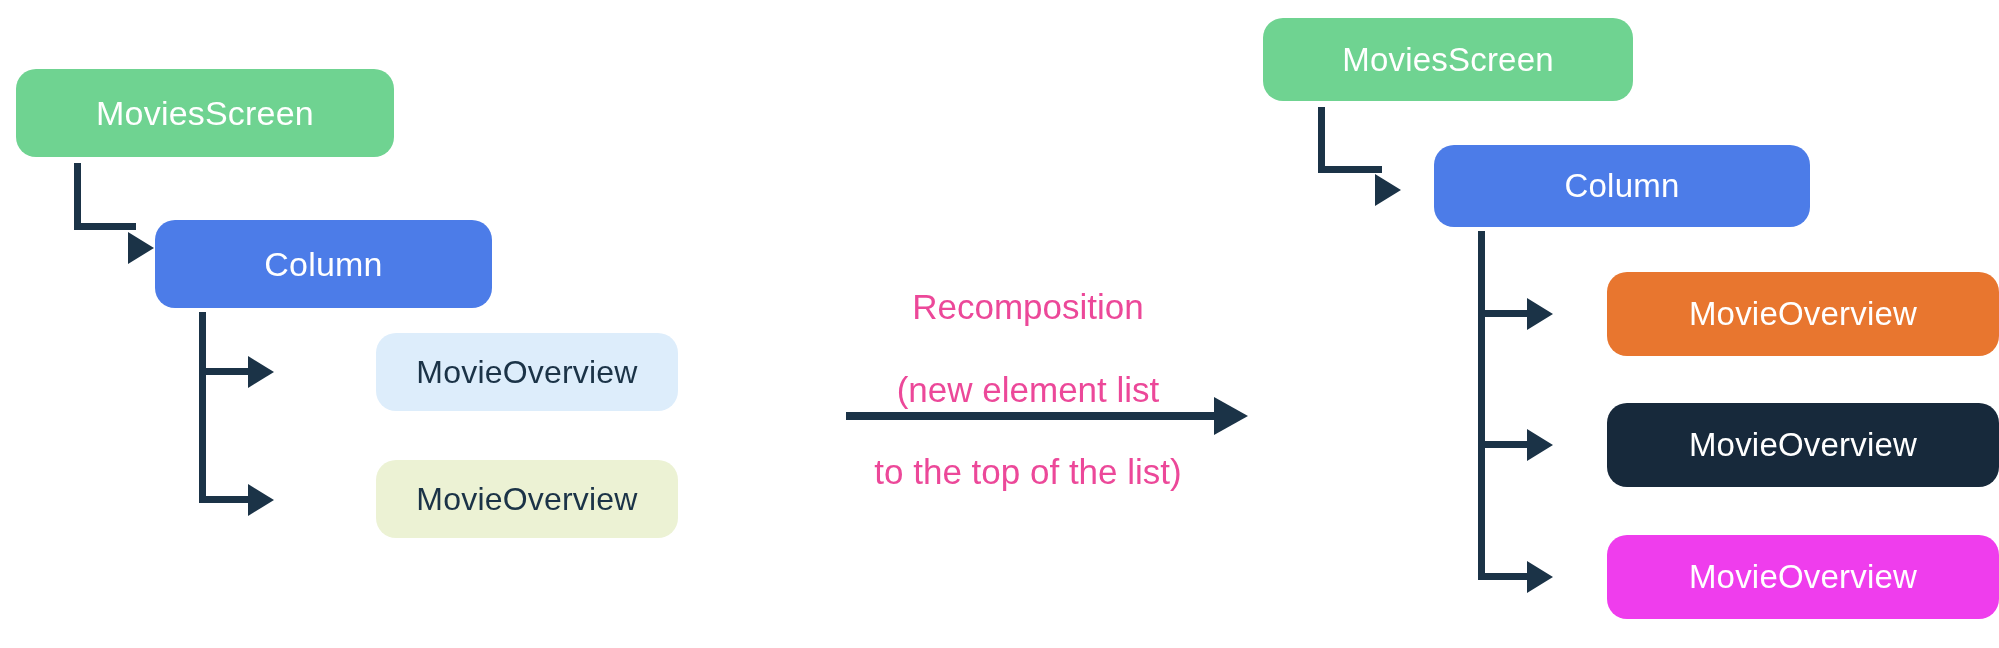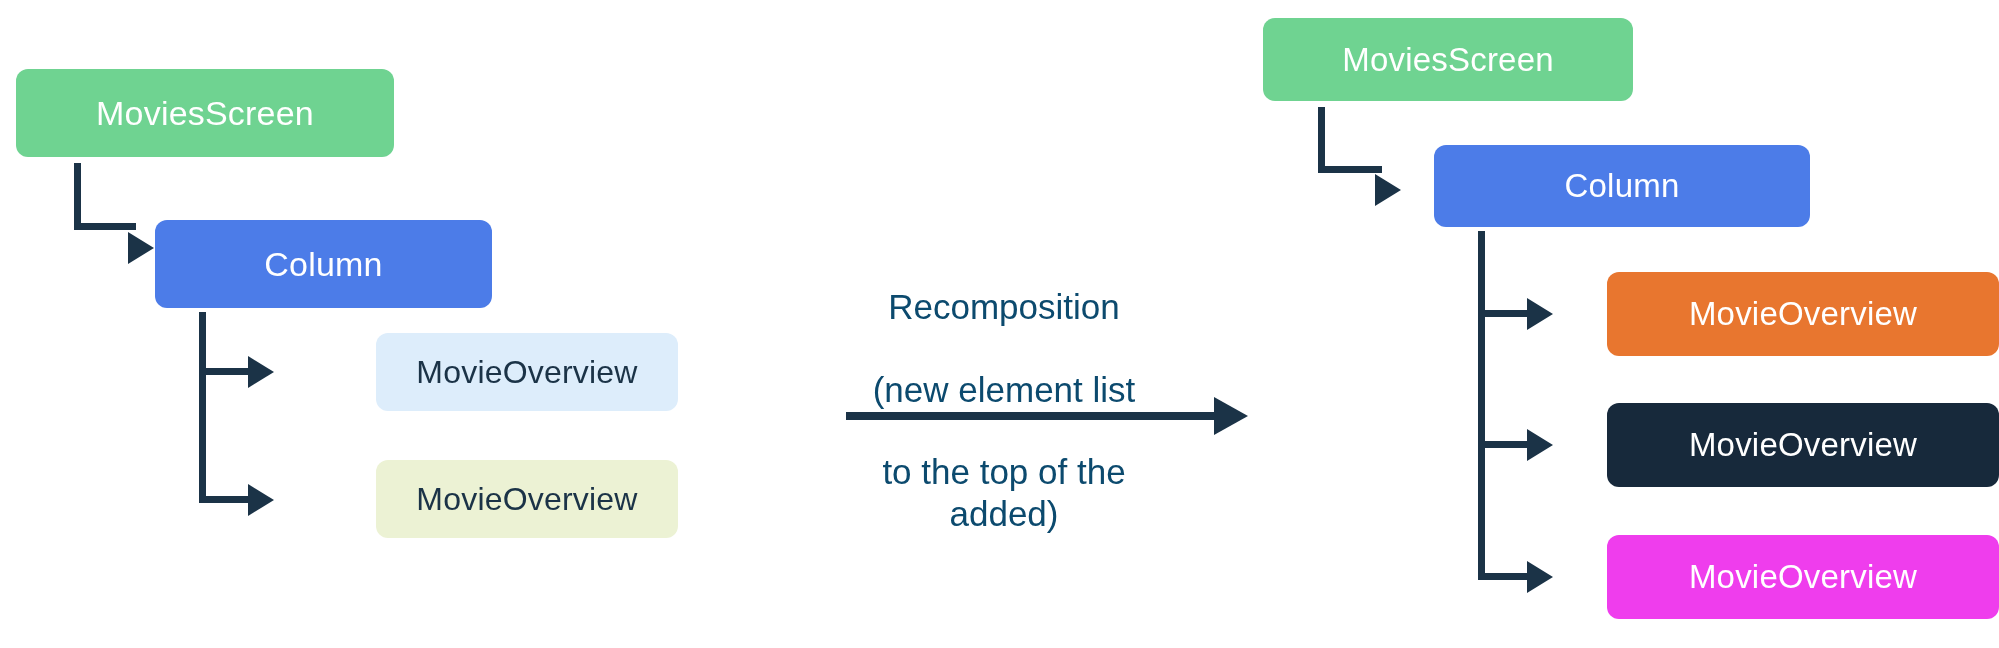--- a/index.html
+++ b/index.html
@@ -14,21 +14,21 @@
   #canvas {
     position: relative;
     width: 1999px;
     height: 648px;
     background: #ffffff;
     overflow: hidden;
   }
   .node {
     position: absolute;
     box-sizing: border-box;
-    border-radius: 12px;
+    border-radius: 20px;
     display: flex;
     align-items: center;
     justify-content: center;
     font-family: "Liberation Sans", sans-serif;
     font-weight: 400;
     letter-spacing: 0.2px;
     white-space: nowrap;
   }
   .node-label {
     pointer-events: none;
@@ -93,24 +93,24 @@
   <div class="conn conn-h" style="left: 199px; top: 496px; width: 56px; background: rgb(27, 51, 71);"></div>
   <div class="arrowhead" style="left: 248px; top: 500px; transform: translateY(-50%); border-left-color: rgb(27, 51, 71);"></div>
 
   <div class="node" id="n-b2" style="left: 376px; top: 333px; width: 302px; height: 78px; background: rgb(221, 237, 251); color: rgb(27, 51, 71); font-size: 32px;">
     <span class="node-label">MovieOverview</span>
   </div>
   <div class="node" id="n-b3" style="left: 376px; top: 460px; width: 302px; height: 78px; background: rgb(236, 242, 212); color: rgb(27, 51, 71); font-size: 32px;">
     <span class="node-label">MovieOverview</span>
   </div>
 
-  <div class="caption" style="left:844px; top:245px; width:320px; color:#0c4a6e; font-size:35px;">
+  <div class="caption" style="left:868px; top:245px; width:320px; color:#ec4899; font-size:35px;">
     <div>Recomposition</div>
     <div>(new element list</div>
-    <div>to the top of the added)</div>
+    <div>to the top of the list)</div>
   </div>
 
   <div class="big-arrow-line" style="left: 846px; top: 412px; width: 374px; background: rgb(27, 51, 71);"></div>
   <div class="big-arrow-head" style="left: 1214px; top: 416px; transform: translateY(-50%); border-left-color: rgb(27, 51, 71);"></div>
 
   <div class="node" id="n-a0" style="left: 1263px; top: 18px; width: 370px; height: 83px; background: rgb(111, 211, 145); color: rgb(255, 255, 255); font-size: 33px;">
     <span class="node-label">MoviesScreen</span>
   </div>
 
   <div class="conn conn-v" style="left: 1318px; top: 107px; height: 66px; background: rgb(27, 51, 71);"></div>

